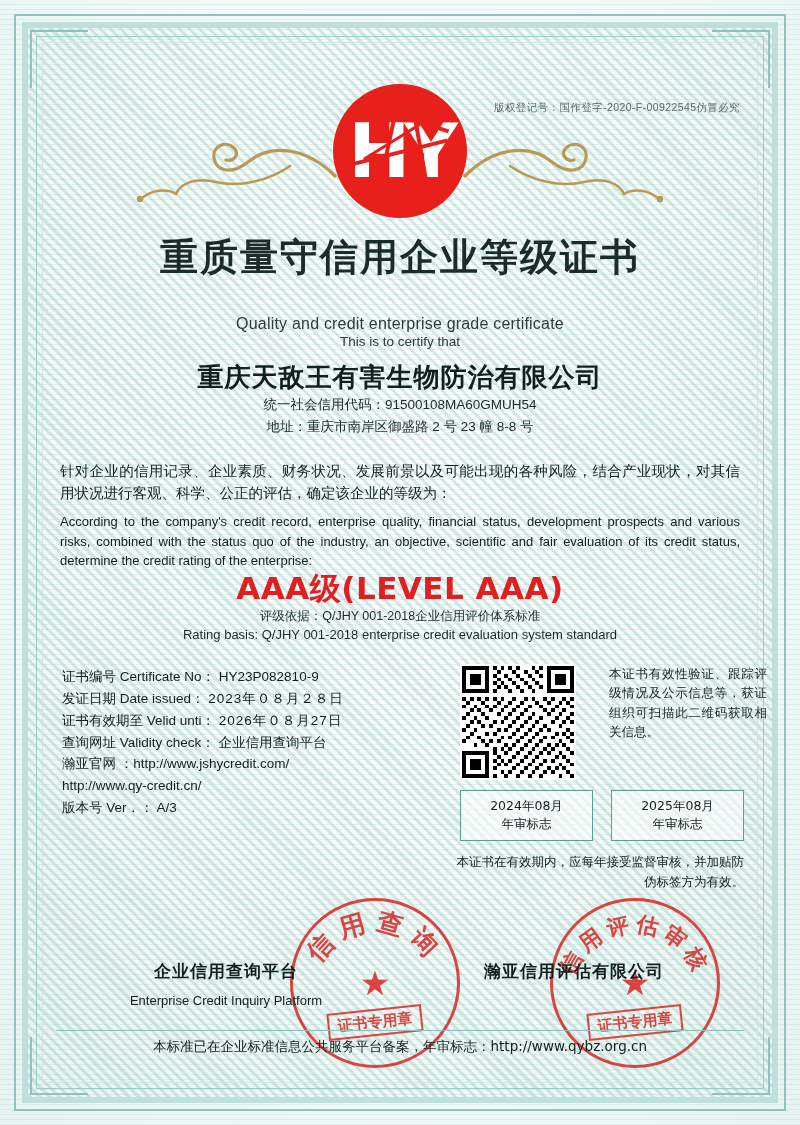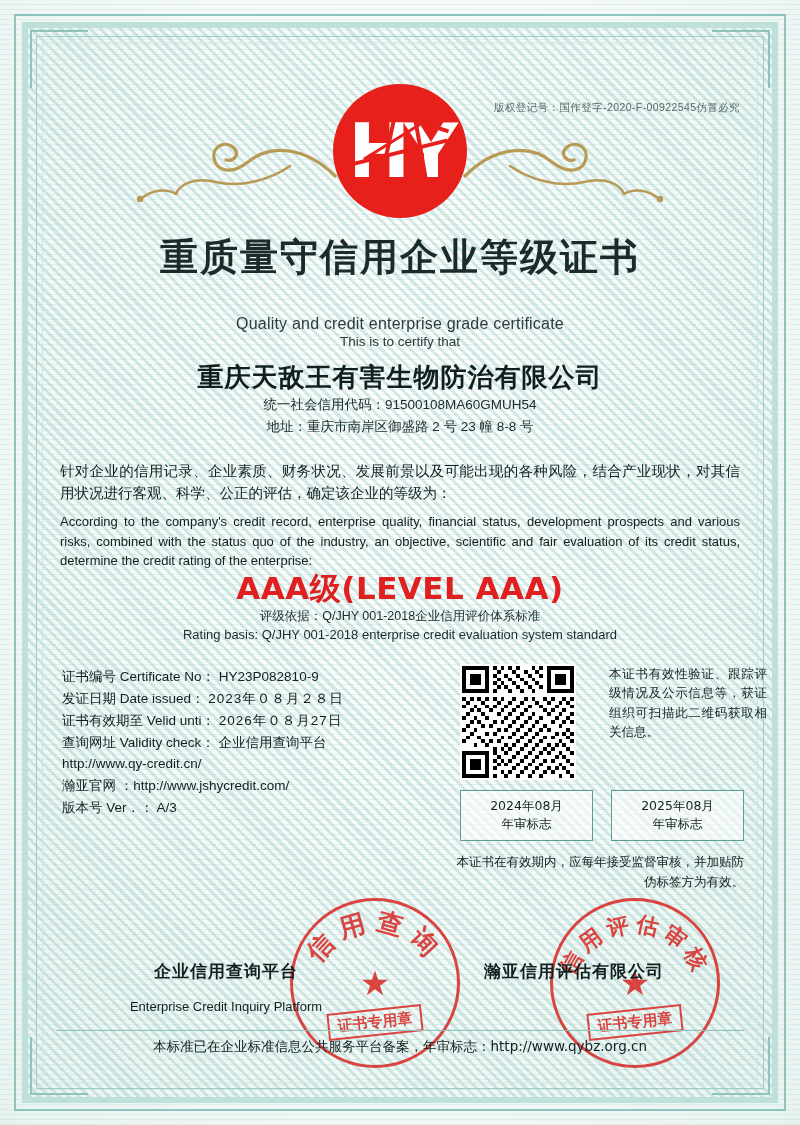--- a/index.html
+++ b/index.html
@@ -370,21 +370,21 @@
     text-align: center;
   }
   .issuer .zh {
     font-size: 17px;
     color: #12201f;
     font-weight: bold;
     letter-spacing: 1px;
     font-family: "DejaVu Sans", sans-serif;
   }
   .issuer .en {
-    margin-top: 16px;
+    margin-top: 10px;
     font-size: 13px;
     color: #12201f;
   }
 
   
   .footer-rule {
     position: absolute;
     left: 4px;
     right: 4px;
     top: 978px;
@@ -474,25 +474,25 @@
         <span class="lbl-zh">证书有效期至</span>
         <span class="lbl-en">Velid unti：</span>
         <span class="val val-date">2026年０８月27日</span>
       </div>
       <div class="row">
         <span class="lbl-zh">查询网址</span>
         <span class="lbl-en">Validity check：</span>
         <span class="val">企业信用查询平台</span>
       </div>
       <div class="row">
-        <span class="val">http://www.qy-credit.cn/</span>
-      </div>
-      <div class="row">
         <span class="lbl-zh">瀚亚官网</span>
         <span class="lbl-en">：http://www.jshycredit.com/</span>
+      </div>
+      <div class="row">
+        <span class="val">http://www.qy-credit.cn/</span>
       </div>
       <div class="row">
         <span class="lbl-zh">版本号</span>
         <span class="lbl-en">Ver．：</span>
         <span class="val">A/3</span>
       </div>
     </div>
 
     <div class="qr">
       <svg class="qr-grid" viewBox="0 0 29 29" shape-rendering="crispEdges">

